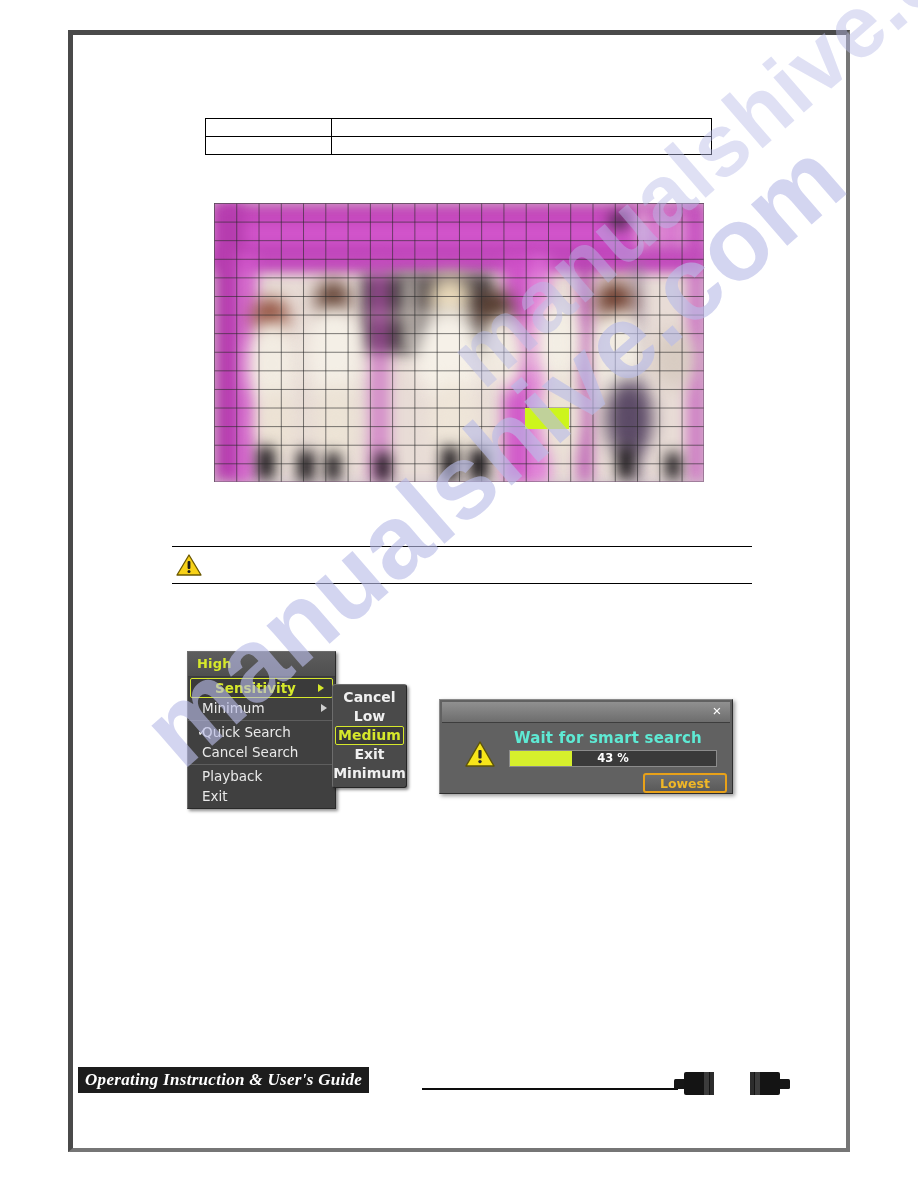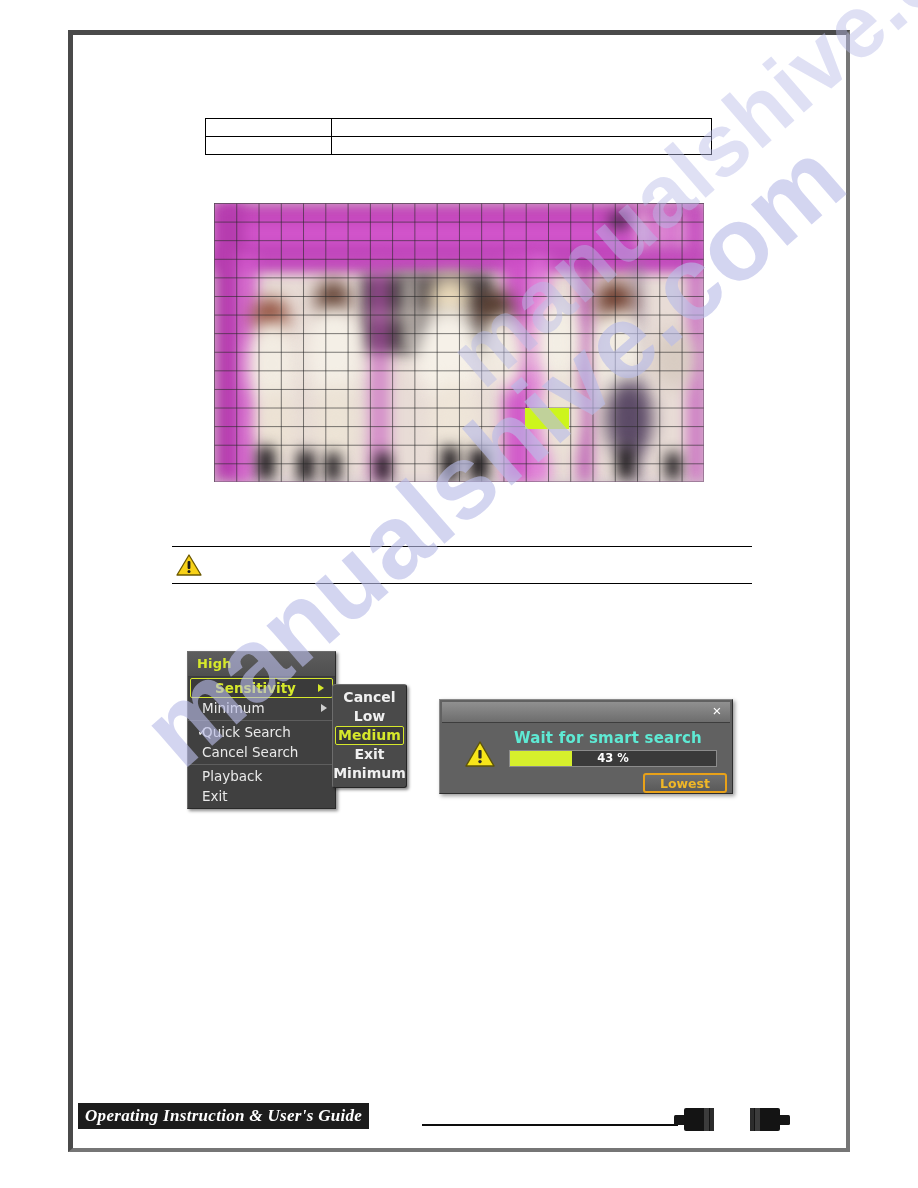--- a/index.html
+++ b/index.html
@@ -375,21 +375,21 @@
     font-weight: bold;
     line-height: 18px;
     text-align: center;
     box-sizing: border-box;
   }
 
   
   #footer {
     position: absolute;
     left: 78px;
-    top: 1103px;
+    top: 1067px;
     width: 760px;
     height: 34px;
     z-index: 8;
   }
   #footer-title {
     position: absolute;
     left: 0;
     top: 0;
     background: #1c1c1c;
     color: #ffffff;

